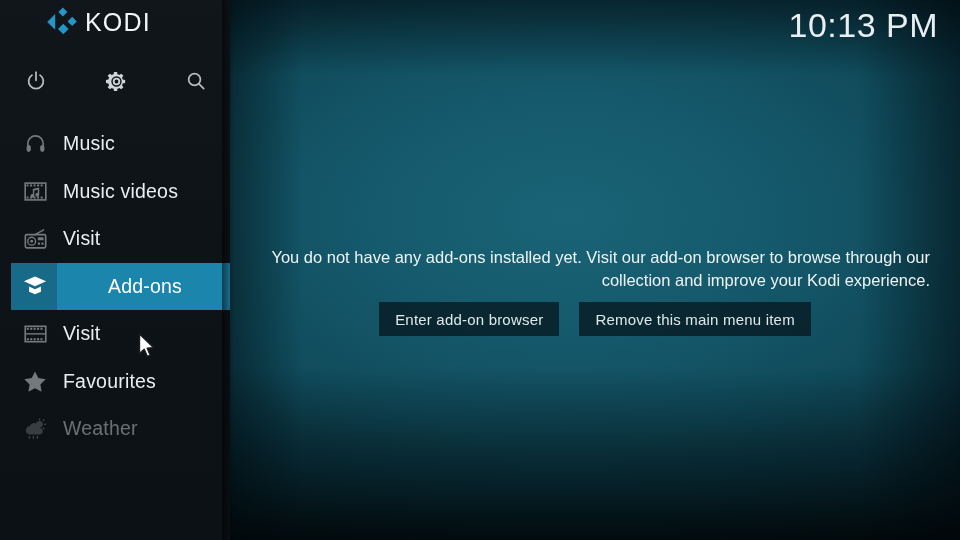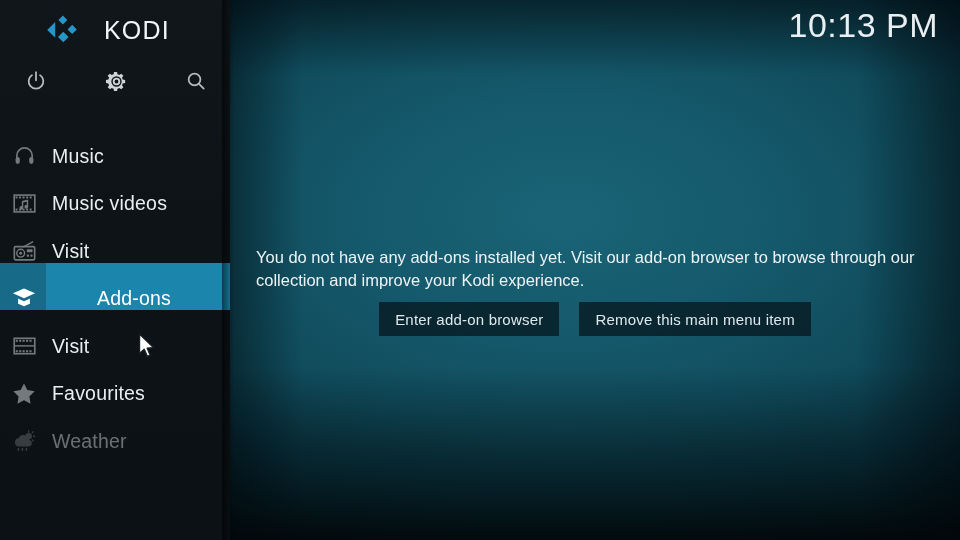--- a/index.html
+++ b/index.html
@@ -49,36 +49,36 @@
   
   .sidebar {
     position:absolute; left:0; top:0; width:230px; height:540px;
     background:linear-gradient(to bottom, #10161a 0%, #0d1317 40%, #0b1115 100%);
   }
   .sidebar-shadow {
     position:absolute; left:222px; top:0; width:12px; height:540px;
     background:linear-gradient(to right, rgba(0,0,0,.55), rgba(0,0,0,0));
   }
 
-  .brand { position:absolute; left:44px; top:14px; display:flex; align-items:center; gap:26px; }
+  .brand { position:absolute; left:44px; top:6px; display:flex; align-items:center; gap:7px; }
   .brand-logo { width:34px; height:32px; position:relative; display:block; }
   .brand-text { font-size:25px; font-weight:400; color:#f2f6f8; letter-spacing:1.2px; }
 
   .toolbar { position:absolute; left:0; top:60px; width:230px; height:42px; }
   .tb-btn {
     position:absolute; top:0; width:46px; height:42px;
     display:flex; align-items:center; justify-content:center; cursor:pointer;
   }
   .tb-power  { left:13px; }
   .tb-gear   { left:93px; }
   .tb-search { left:173px; }
 
   .menu { position:absolute; left:0; top:120px; width:230px; }
   .menu-item {
-    position:relative; height:47.5px; display:flex; align-items:flex-end; cursor:pointer;
+    position:relative; height:47.5px; display:flex; align-items:center; cursor:pointer;margin-left:11px;
   }
   .menu-ico {
     width:24px; height:24px; margin-left:12px; margin-right:16px;
     display:flex; align-items:center; justify-content:center; flex:0 0 auto;
   }
   .menu-label { font-size:19.5px; color:#e9eef1; font-weight:400; letter-spacing:.2px; }
 
   .menu-item.selected { background:#1b85ab;gap:45px; }
   .menu-item.selected::before {
     content:""; position:absolute; left:0; top:0; width:46px; height:100%;
@@ -90,23 +90,23 @@
 
   .menu-item.dim { opacity:.42; }
 
   .ico-svg { display:block; }
 
   
   .content {
     position:absolute; left:230px; top:0; width:730px; height:540px;
   }
   .msg {
-    position:absolute; left:0; right:12px; top:246px;
+    position:absolute; left:0; right:4px; top:246px;
     padding:0 26px;
-    text-align:left;
+    text-align:right;
     font-size:16.5px; line-height:23px; color:#eef3f5; font-weight:400;
   }
   .btn-row {
     position:absolute; left:0; right:0; top:302px;
     display:flex; justify-content:center; gap:20px;
   }
   .btn {
     height:34px; padding:0 16px;
     display:flex; align-items:center; justify-content:center;
     background:rgba(6,20,26,.72);

